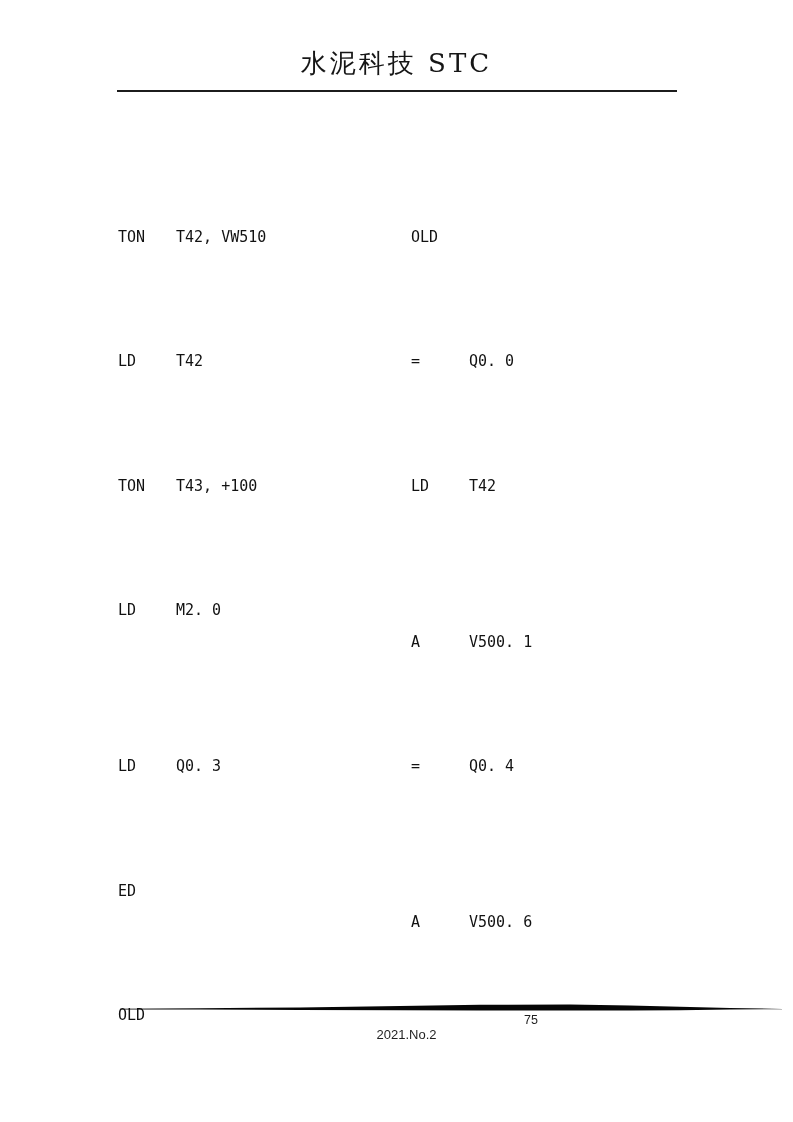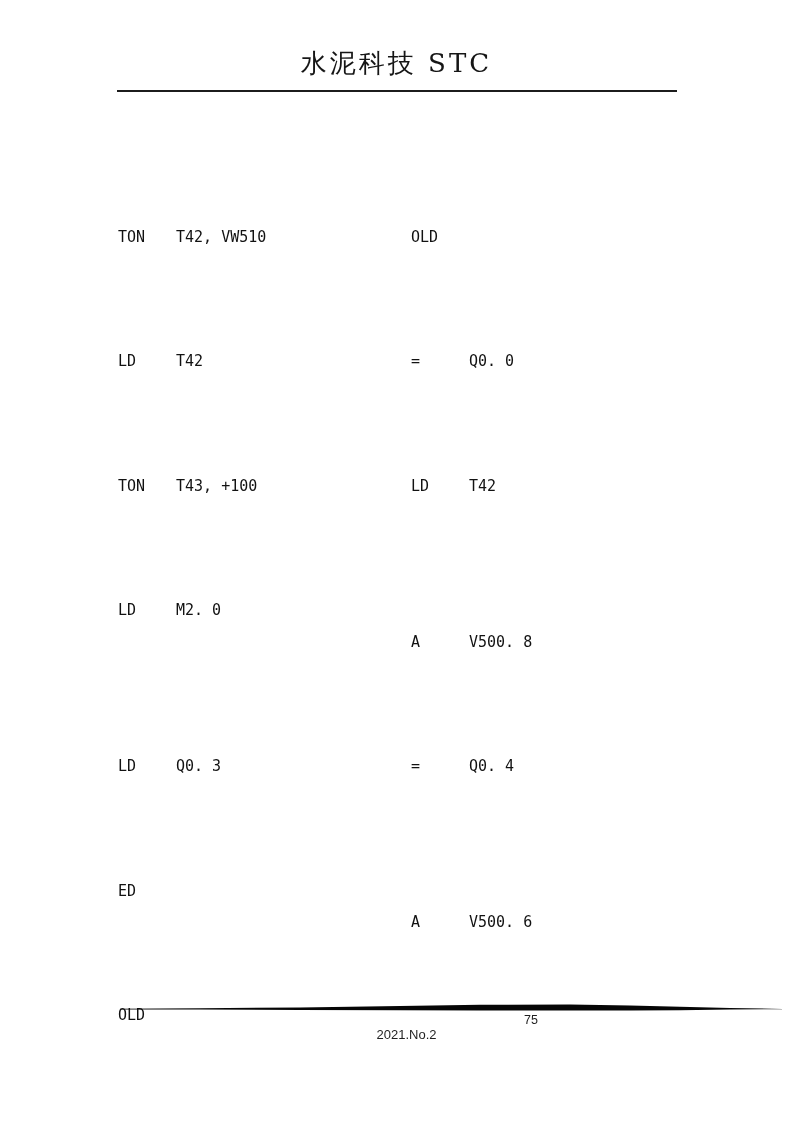--- a/index.html
+++ b/index.html
@@ -142,21 +142,21 @@
   <div class="code-col col-right">
     
   
       <div class="code-line"><span class="op">OLD</span><span class="operand"></span></div>
     
       <div class="code-line"><span class="op">=</span><span class="operand">Q0. 0</span></div>
     
       <div class="code-line"><span class="op">LD</span><span class="operand">T42</span></div>
     
     
-      <div class="code-line"><span class="op">A</span><span class="operand">V500. 8</span></div>
+      <div class="code-line"><span class="op">A</span><span class="operand">V500. 1</span></div>
     
       <div class="code-line"><span class="op">=</span><span class="operand">Q0. 4</span></div>
     
     
       <div class="code-line"><span class="op">A</span><span class="operand">V500. 6</span></div>
     
       
     
       
     

